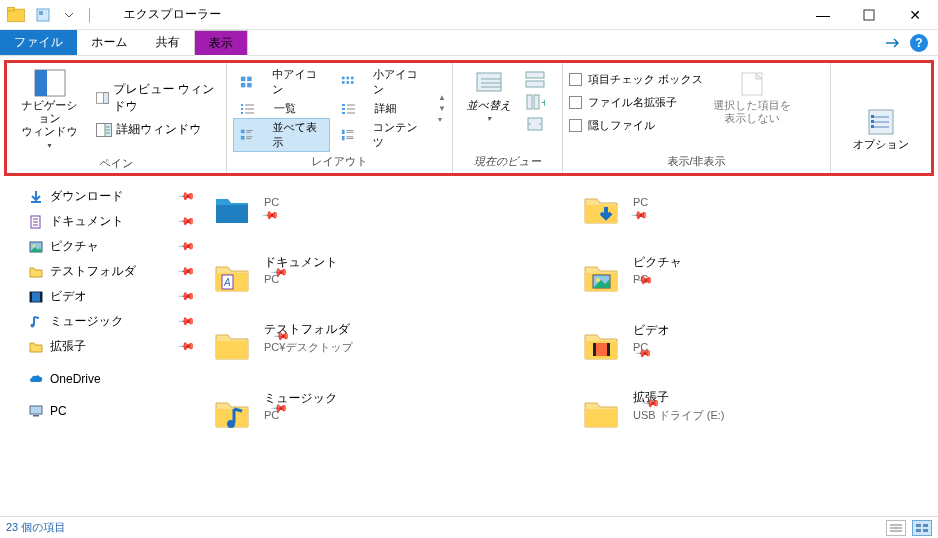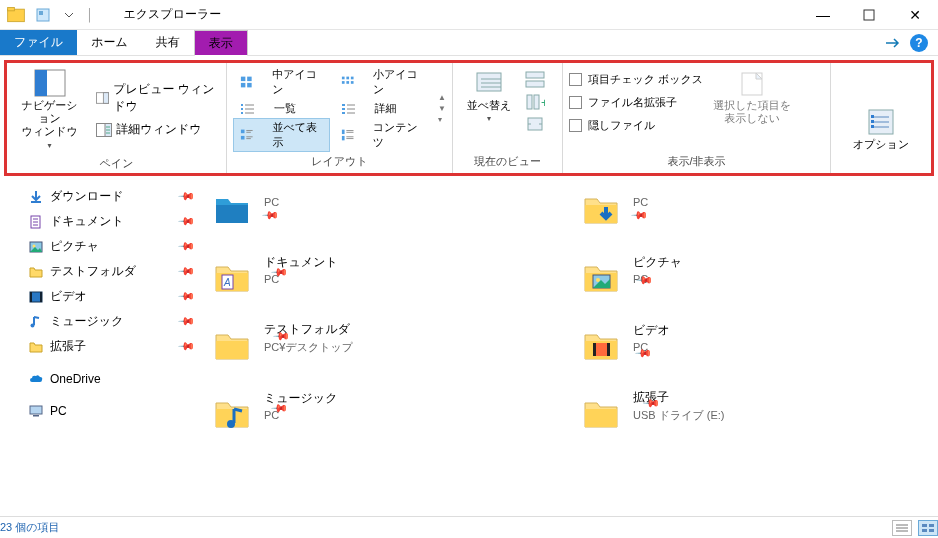--- a/index.html
+++ b/index.html
@@ -50,21 +50,21 @@
 
 
 .itempane { flex: 1; overflow: auto; padding: 0px 10px; display: grid; grid-template-columns: 1fr 1fr; gap: 10px 20px; align-content: start; }
 .tile { display: flex; align-items: center; gap: 10px; height: 58px; }
 .tile .bigic { width: 44px; height: 44px; }
 .tile .meta { display: flex; flex-direction: column; gap: 2px; font-size: 12px; }
 .tile .meta .sub { color: #666; font-size: 11px; }
 .tile .tpin { color: #666; font-size: 11px; transform: rotate(45deg); margin-left: 0px; }
 
 
-.statusbar { height: 22px; border-top: 1px solid #ddd; display: flex; align-items: center; padding: 0 0; font-size: 11px; color: #1e63b0; }
+.statusbar { height: 22px; border-top: 1px solid #ddd; display: flex; align-items: center; padding: 0 6px; font-size: 11px; color: #1e63b0; }
 .statusbar .views { margin-left: auto; display: flex; gap: 6px; }
 .viewbtn { width: 20px; height: 16px; border: 1px solid #bbb; display: flex; align-items: center; justify-content: center; }
 
 </style>
 </head>
 <body>
 
 <div class="titlebar">
   <svg class="titlebar-icon" viewBox="0 0 24 24">
       <rect x="2" y="5" width="20" height="15" fill="#ffcf48" stroke="#caa32a"></rect>
@@ -215,21 +215,21 @@
       </div>
       <div class="stack" style="margin-left:2px;">
         <span style="font-size:8px;color:#777">▲</span>
         <span style="font-size:8px;color:#777">▼</span>
         <span style="font-size:8px;color:#777">▾</span>
       </div>
     </div>
     <div class="rgroup-label">レイアウト</div>
   </div>
 
-  <div class="rgroup" style="width:110px;">
+  <div class="rgroup" style="width:110px;font-style:italic;">
     <div class="rgroup-body">
       <div class="vbtn">
         <svg class="ic" viewBox="0 0 32 28">
             <rect x="4" y="4" width="24" height="18" fill="#e6eef7" stroke="#8aa"></rect>
             <line x1="8" y1="10" x2="28" y2="10" stroke="#8aa"></line>
             <line x1="8" y1="14" x2="28" y2="14" stroke="#8aa"></line>
             <line x1="8" y1="18" x2="28" y2="18" stroke="#8aa"></line>
           </svg>
         <span>並べ替え</span>
         <span style="font-size:8px;color:#555">▾</span>

